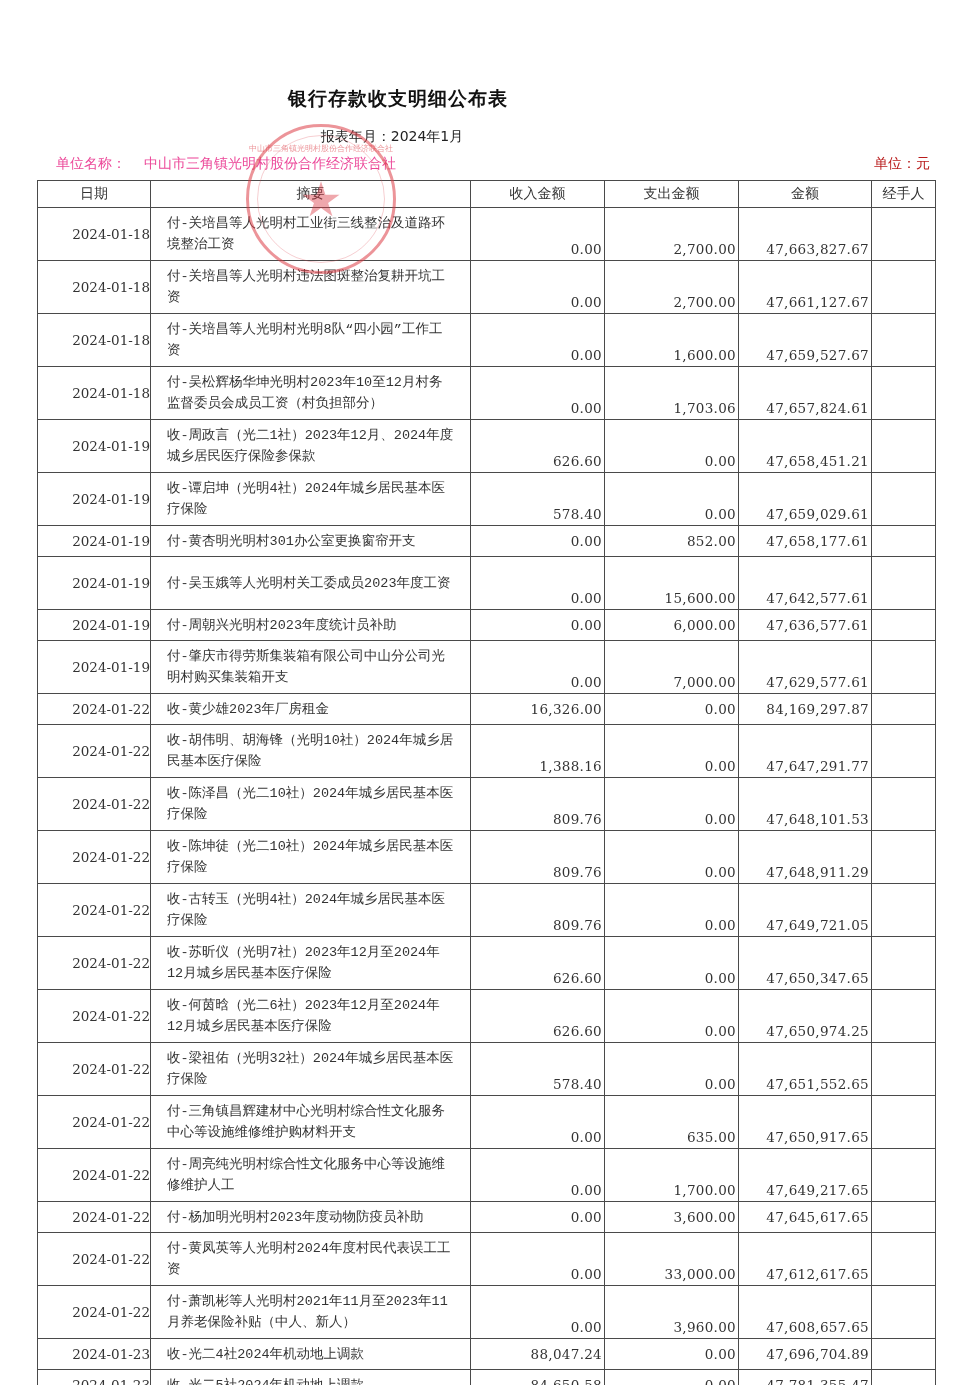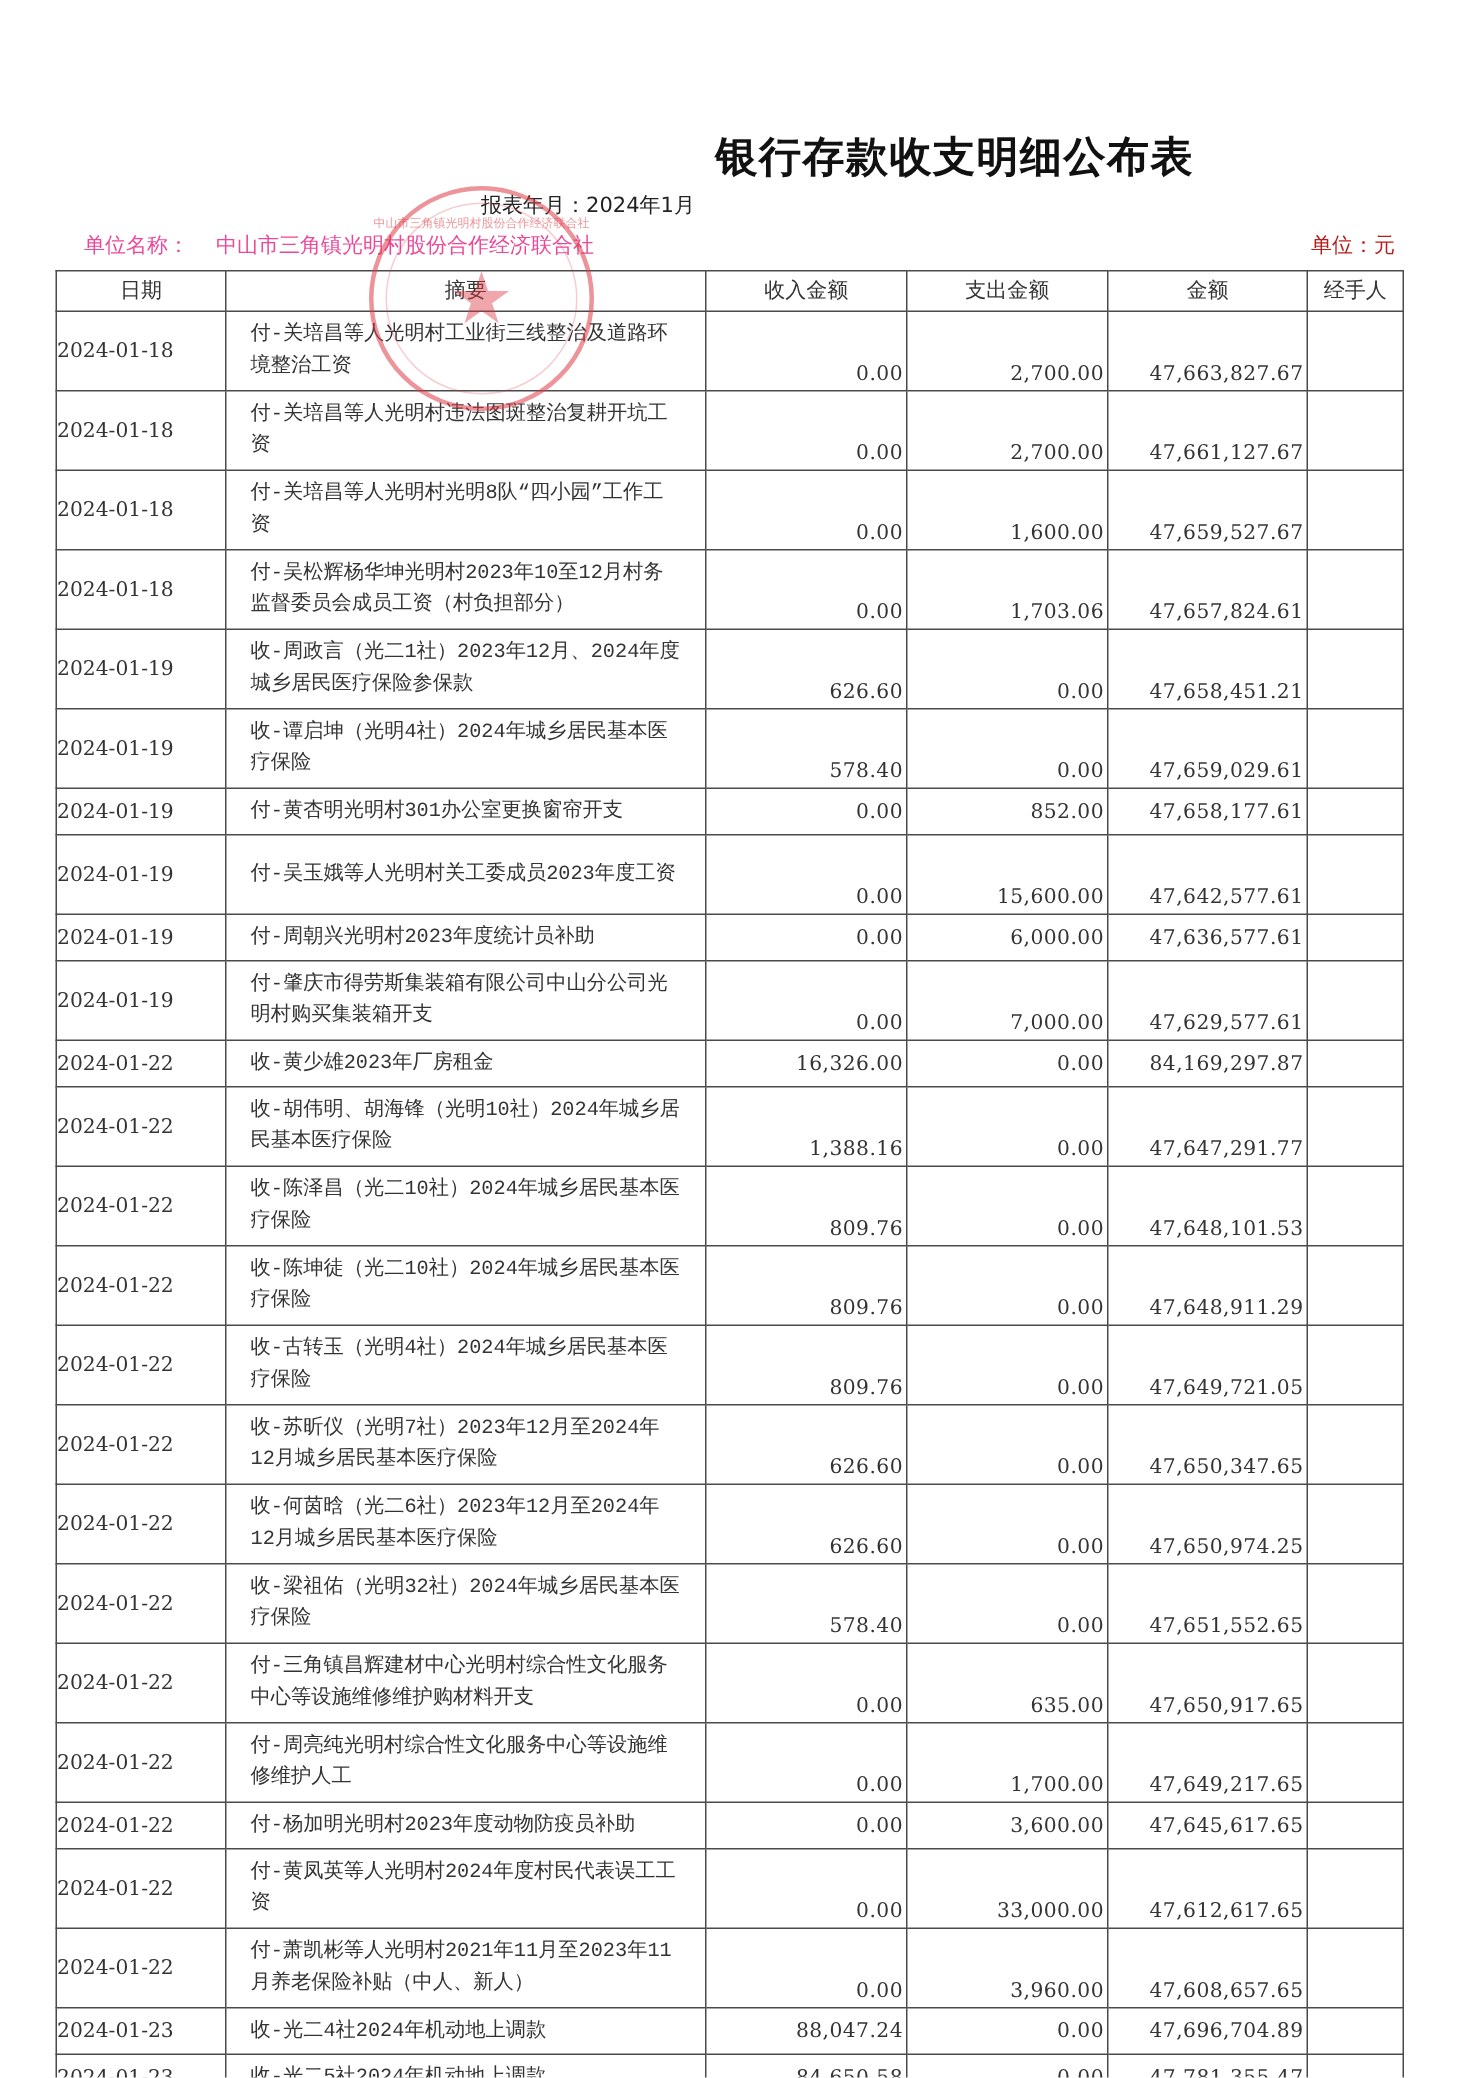--- a/index.html
+++ b/index.html
@@ -1,34 +1,34 @@
 <!DOCTYPE html>
 <html><head>
 <meta charset="utf-8">
 <style>
   html, body { margin: 0; padding: 0; background: #ffffff; }
   body { width: 980px; height: 1385px; position: relative; overflow: hidden;
          font-family: "DejaVu Serif", "Liberation Serif", serif; color: #2a2a2a; }
-  .title { position: absolute; top: 86px; left: 0; width: 796px; text-align: right;
+  .title { position: absolute; top: 86px; left: 0; width: 796px; text-align: center;
            font-family: "DejaVu Sans", "Liberation Sans", sans-serif; font-weight: bold;
-           font-size: 28px; letter-spacing: 1px; color: #111; }
+           font-size: 19px; letter-spacing: 1px; color: #111; }
   .period { position: absolute; top: 128px; left: 0; width: 784px; text-align: center;
             font-size: 14px; color: #222; font-family: "DejaVu Sans", sans-serif; }
   .unit-name { position: absolute; top: 155px; left: 32px; font-size: 14px;
                font-family: "DejaVu Sans", sans-serif; color: #ec4899; margin-left: 24px; }
   .unit-name .lbl { margin-right: 18px; }
   .unit-currency { position: absolute; top: 155px; right: 50px; font-size: 14px;
                    font-family: "DejaVu Sans", sans-serif; color: #b91c1c; }
   table.ledger { position: absolute; top: 180px; left: 37px; width: 898px;
                  border-collapse: collapse; table-layout: fixed; }
   table.ledger th, table.ledger td { border: 1px solid #4a4a4a; padding: 0; }
   table.ledger th { height: 26px; font-weight: normal; font-size: 14px;
                     font-family: "DejaVu Sans", sans-serif; color: #333; }
   table.ledger td { font-size: 13.5px; }
-  td.c-date { text-align: left; vertical-align: middle; font-family: "DejaVu Serif", serif; color: #333; }
+  td.c-date { text-align: right; vertical-align: middle; font-family: "DejaVu Serif", serif; color: #333; }
   td.c-desc { padding: 2px 16px !important; font-family: Liberation Mono, monospace;
               font-size: 14px; line-height: 21px; color: #333; text-align: left; vertical-align: middle; }
   td.c-num { text-align: right; vertical-align: bottom; padding: 0 2px 3px 0 !important;
              font-family: "DejaVu Serif", serif; color: #333; letter-spacing: 0.3px; }
   tr.r1 td { height: 26px; }
   tr.r2 td { height: 48px; }
   tr.r1 td.c-num { vertical-align: middle; padding-bottom: 0 !important; }
   .stamp { position: absolute; left: 246px; top: 124px; width: 150px; height: 150px;
            border-radius: 50%; border: 3px solid rgba(220,60,70,0.55);
            box-sizing: border-box; pointer-events: none; }

